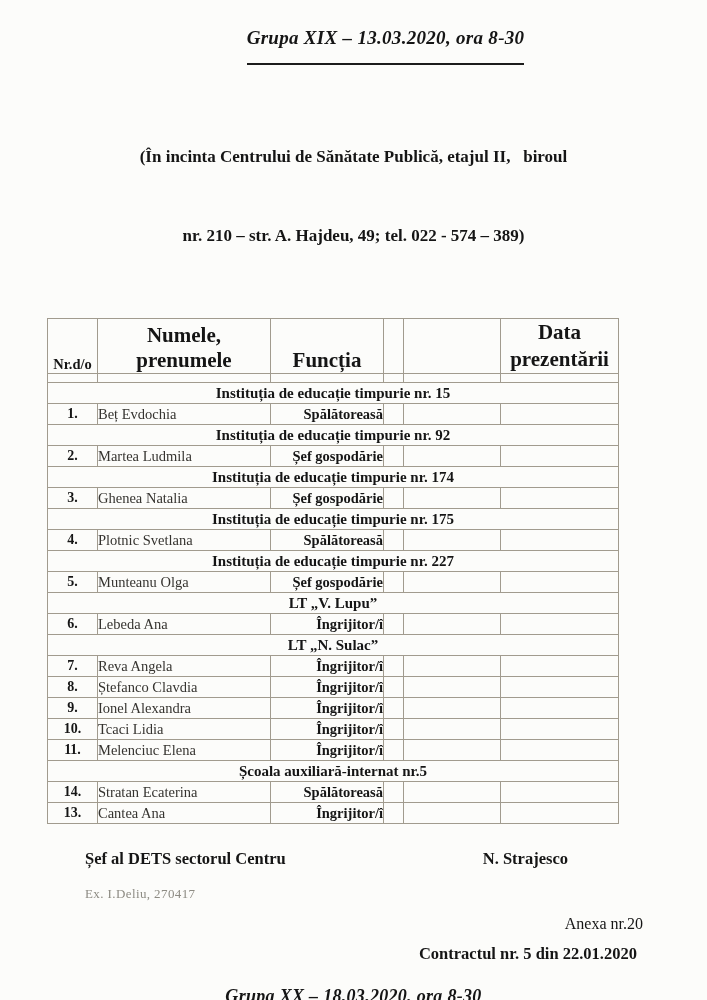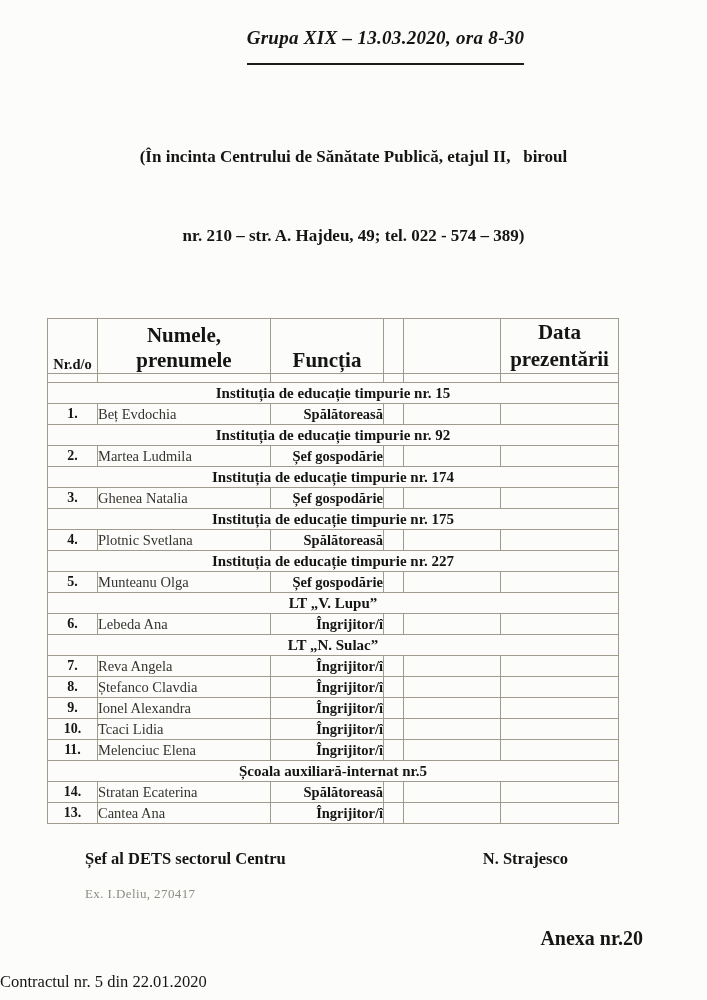--- a/index.html
+++ b/index.html
@@ -46,22 +46,22 @@
   .spacer-row td { height:9px; }
   .c-nr { text-align:center; font-weight:bold; font-size:14px; }
   .c-name { font-size:14.5px; color:#35332f; padding-left:10px; }
   .c-role { font-weight:bold; font-size:14.5px; padding-left:12px;text-align:right; }
   .sig-row {
     display:flex; justify-content:space-between;
     margin:25px 0 3px 85px; width:483px;
     font-weight:bold; font-size:16.5px;
   }
   .ex-note { margin:17px 0 0 85px; font-size:13px; color:#8d8b83; letter-spacing:0.4px; }
-  .annex { margin-top:25px; text-align:right; padding-right:64px; font-weight:bold; font-size:20px; }
-  .contract { margin-top:22px; text-align:left; padding-right:70px; font-weight:normal; font-size:16.5px; }
+  .annex { margin-top:13px; text-align:right; padding-right:64px; font-weight:normal; font-size:16px; }
+  .contract { margin-top:11px; text-align:right; padding-right:70px; font-weight:bold; font-size:16.5px; }
 </style>
 </head>
 <body>
 
 <div class="page">
 
   <div class="title-wrap">
     <span class="doc-title">Grupa XIX – 13.03.2020, ora 8-30</span>
   </div>
 

